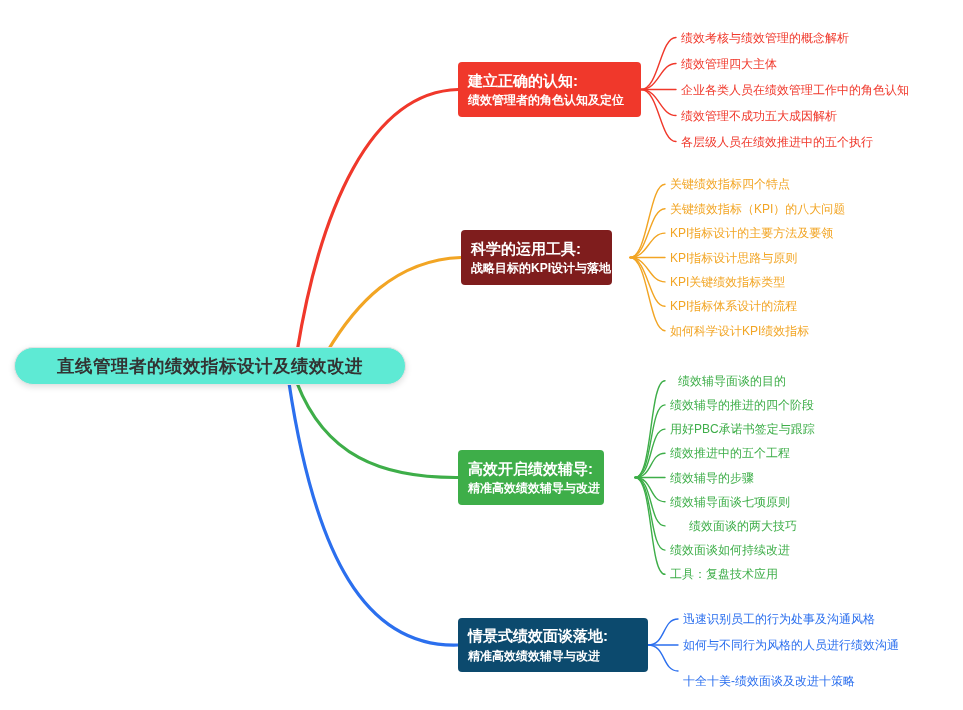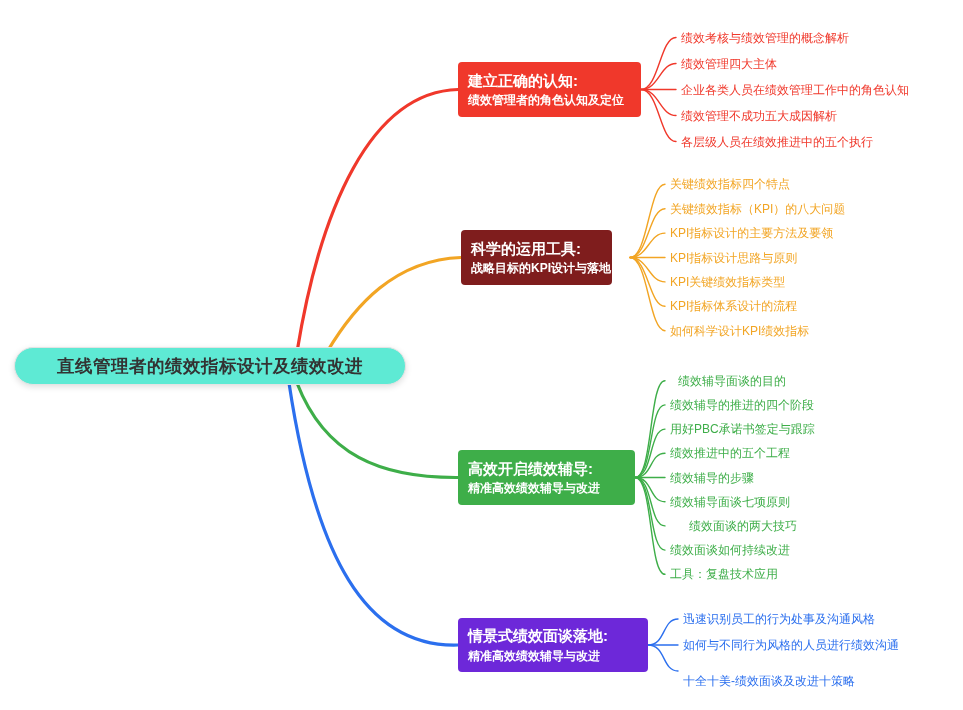--- a/index.html
+++ b/index.html
@@ -79,34 +79,34 @@
         <div class="branch-title">科学的运用工具:</div>
         <div class="branch-sub">战略目标的KPI设计与落地</div>
       </div>
       <div class="child-item" style="left: 670px; top: 184.3px; color: rgb(242, 165, 36);">关键绩效指标四个特点</div>
       <div class="child-item" style="left: 670px; top: 208.7px; color: rgb(242, 165, 36);">关键绩效指标（KPI）的八大问题</div>
       <div class="child-item" style="left: 670px; top: 233.1px; color: rgb(242, 165, 36);">KPI指标设计的主要方法及要领</div>
       <div class="child-item" style="left: 670px; top: 257.5px; color: rgb(242, 165, 36);">KPI指标设计思路与原则</div>
       <div class="child-item" style="left: 670px; top: 281.9px; color: rgb(242, 165, 36);">KPI关键绩效指标类型</div>
       <div class="child-item" style="left: 670px; top: 306.3px; color: rgb(242, 165, 36);">KPI指标体系设计的流程</div>
       <div class="child-item" style="left: 670px; top: 330.7px; color: rgb(242, 165, 36);">如何科学设计KPI绩效指标</div>
-      <div class="branch-box" style="left: 458px; top: 450px; width: 177px; height: 55px; background: rgb(62, 174, 73);">
+      <div class="branch-box" style="left: 458px; top: 450px; width: 146px; height: 55px; background: rgb(62, 174, 73);">
         <div class="branch-title">高效开启绩效辅导:</div>
         <div class="branch-sub">精准高效绩效辅导与改进</div>
       </div>
       <div class="child-item" style="left: 670px; top: 380.7px; color: rgb(62, 174, 73); margin-left: 8px;">绩效辅导面谈的目的</div>
       <div class="child-item" style="left: 670px; top: 404.9px; color: rgb(62, 174, 73);">绩效辅导的推进的四个阶段</div>
       <div class="child-item" style="left: 670px; top: 429.1px; color: rgb(62, 174, 73);">用好PBC承诺书签定与跟踪</div>
       <div class="child-item" style="left: 670px; top: 453.3px; color: rgb(62, 174, 73);">绩效推进中的五个工程</div>
       <div class="child-item" style="left: 670px; top: 477.5px; color: rgb(62, 174, 73);">绩效辅导的步骤</div>
       <div class="child-item" style="left: 670px; top: 501.7px; color: rgb(62, 174, 73);">绩效辅导面谈七项原则</div>
       <div class="child-item" style="left: 670px; top: 525.9px; color: rgb(62, 174, 73); margin-left: 19px;">绩效面谈的两大技巧</div>
       <div class="child-item" style="left: 670px; top: 550.1px; color: rgb(62, 174, 73);">绩效面谈如何持续改进</div>
       <div class="child-item" style="left: 670px; top: 574.3px; color: rgb(62, 174, 73);">工具：复盘技术应用</div>
-      <div class="branch-box" style="left: 458px; top: 618px; width: 190px; height: 54px; background: #6d28d9;">
+      <div class="branch-box" style="left: 458px; top: 618px; width: 190px; height: 54px; background: #0c4a6e;">
         <div class="branch-title">情景式绩效面谈落地:</div>
         <div class="branch-sub">精准高效绩效辅导与改进</div>
       </div>
       <div class="child-item" style="left: 683px; top: 619px; color: rgb(43, 111, 238);">迅速识别员工的行为处事及沟通风格</div>
       <div class="child-item" style="left: 683px; top: 645px; color: rgb(43, 111, 238);">如何与不同行为风格的人员进行绩效沟通</div>
       <div class="child-item" style="left: 683px; top: 671px; color: rgb(43, 111, 238); margin-top: 10px;">十全十美-绩效面谈及改进十策略</div>
     </div>
 </div>
 
 </body></html>

